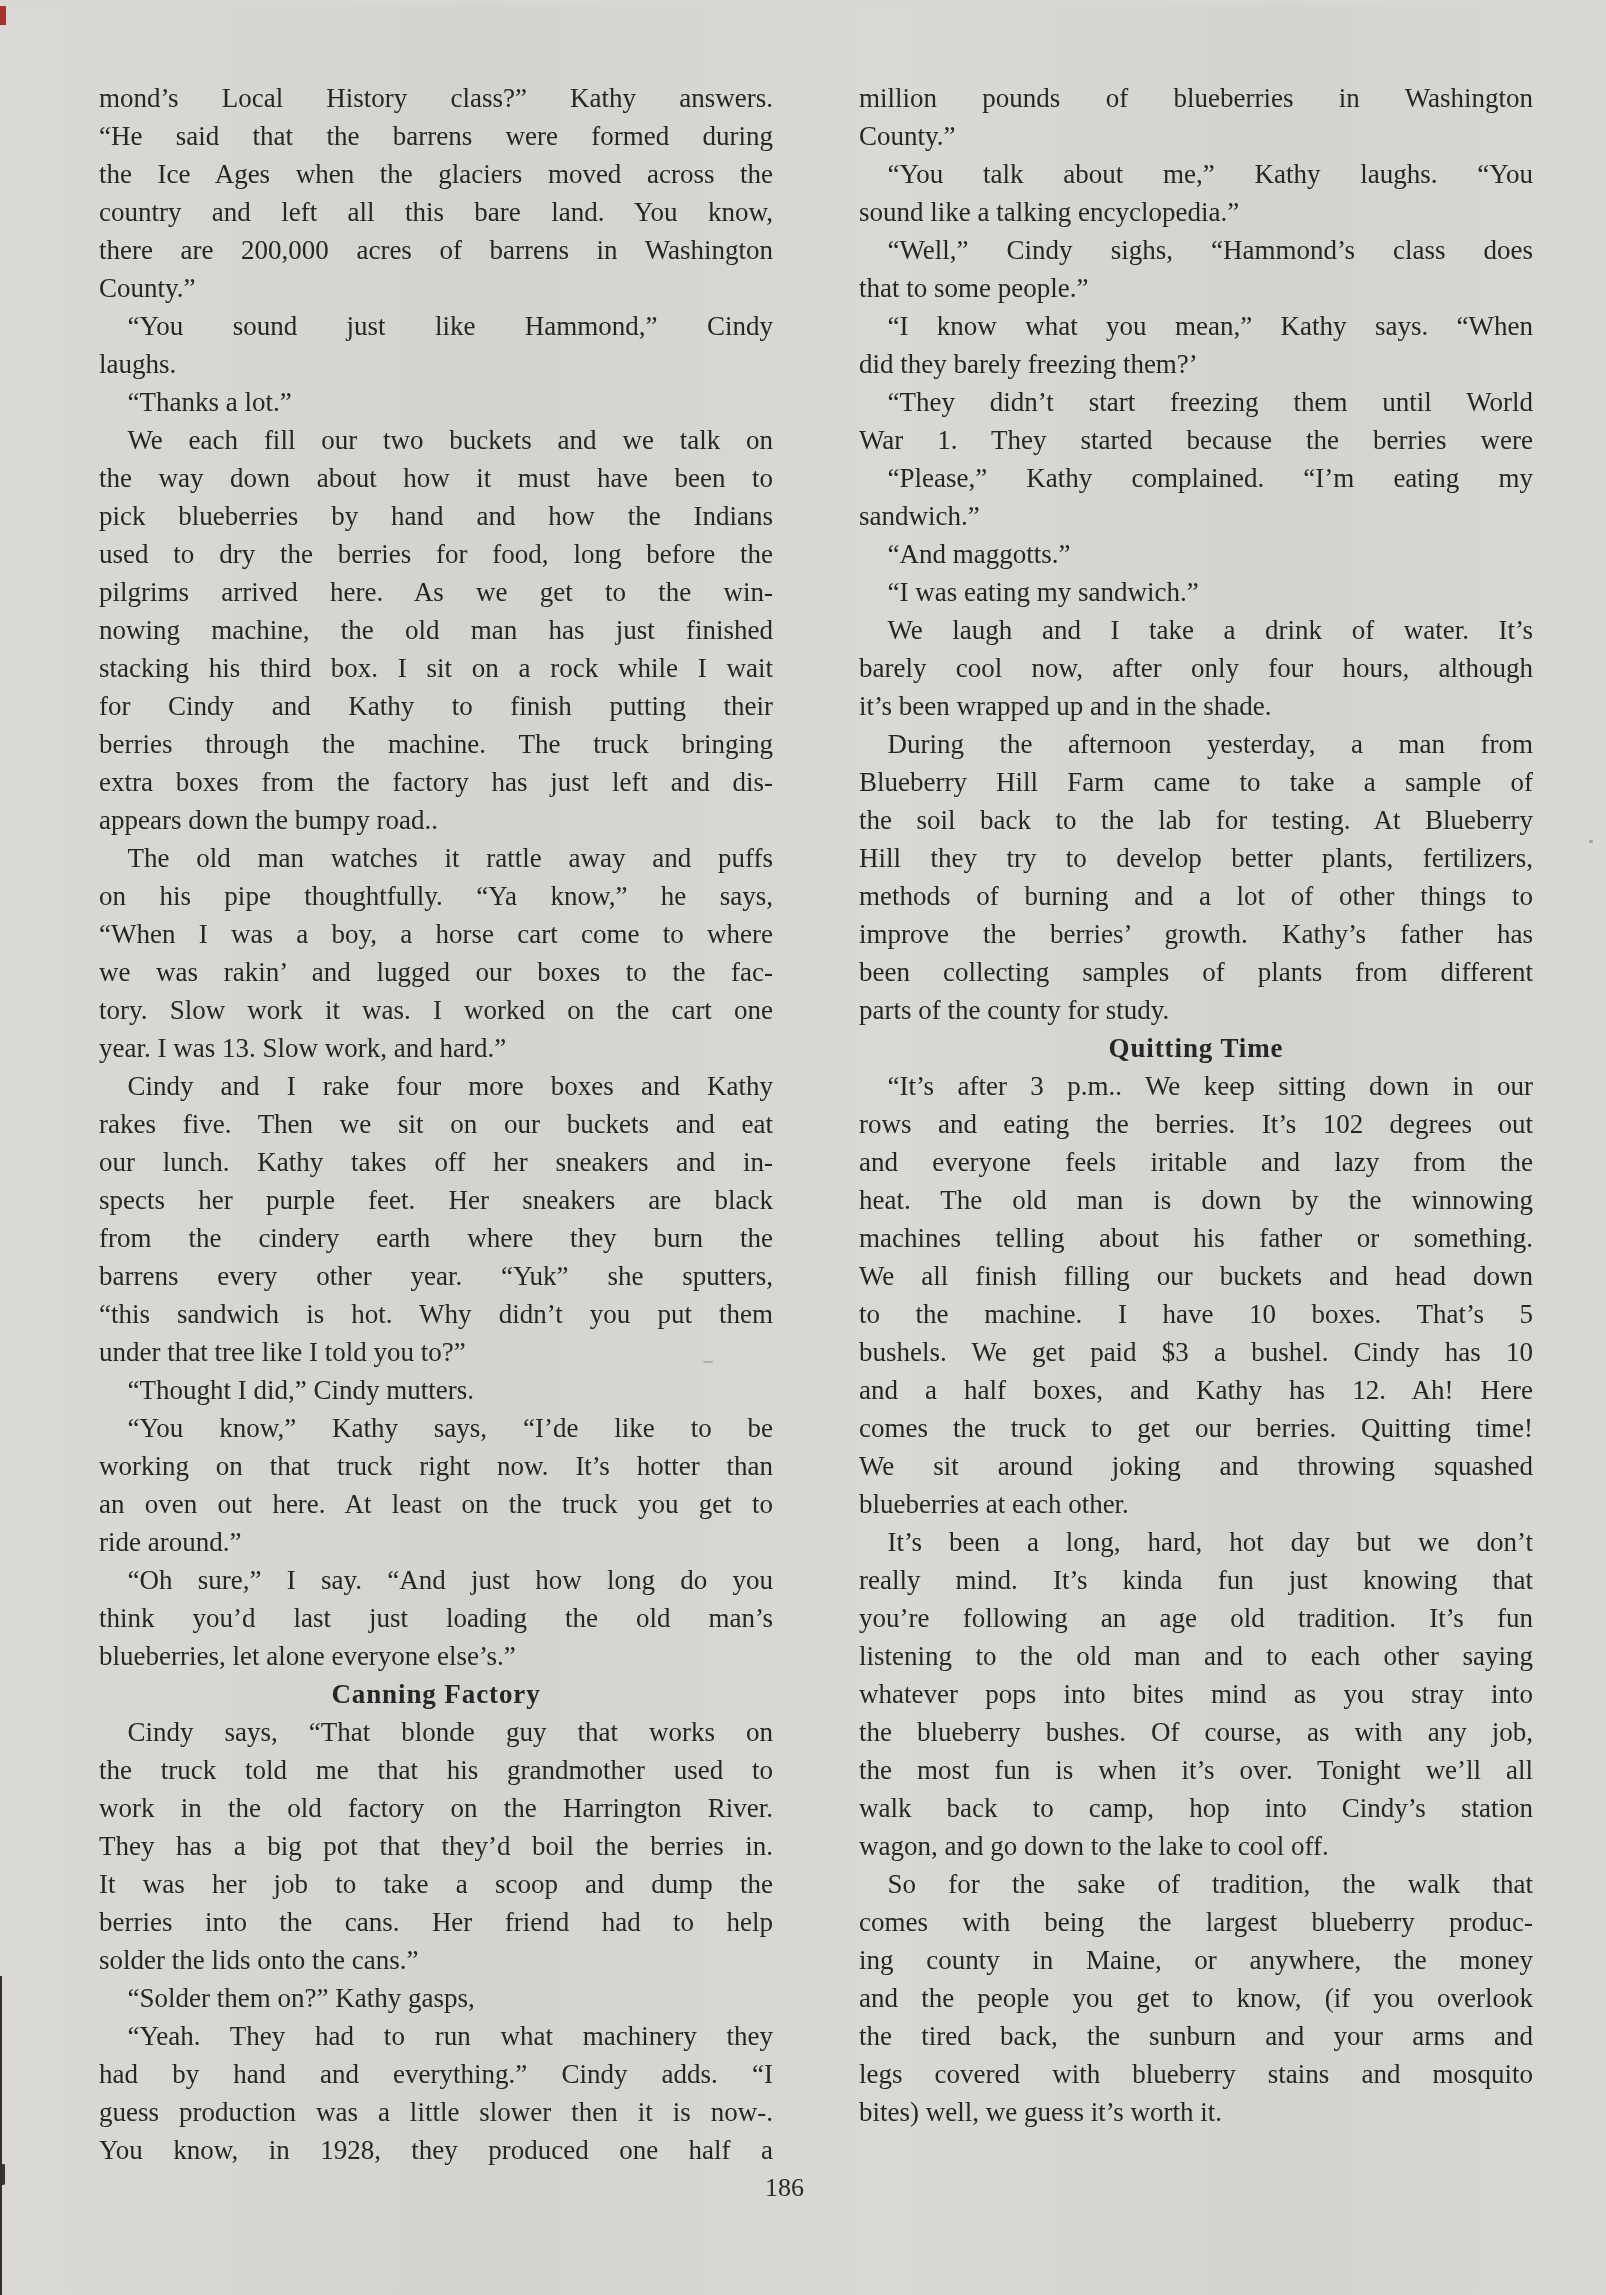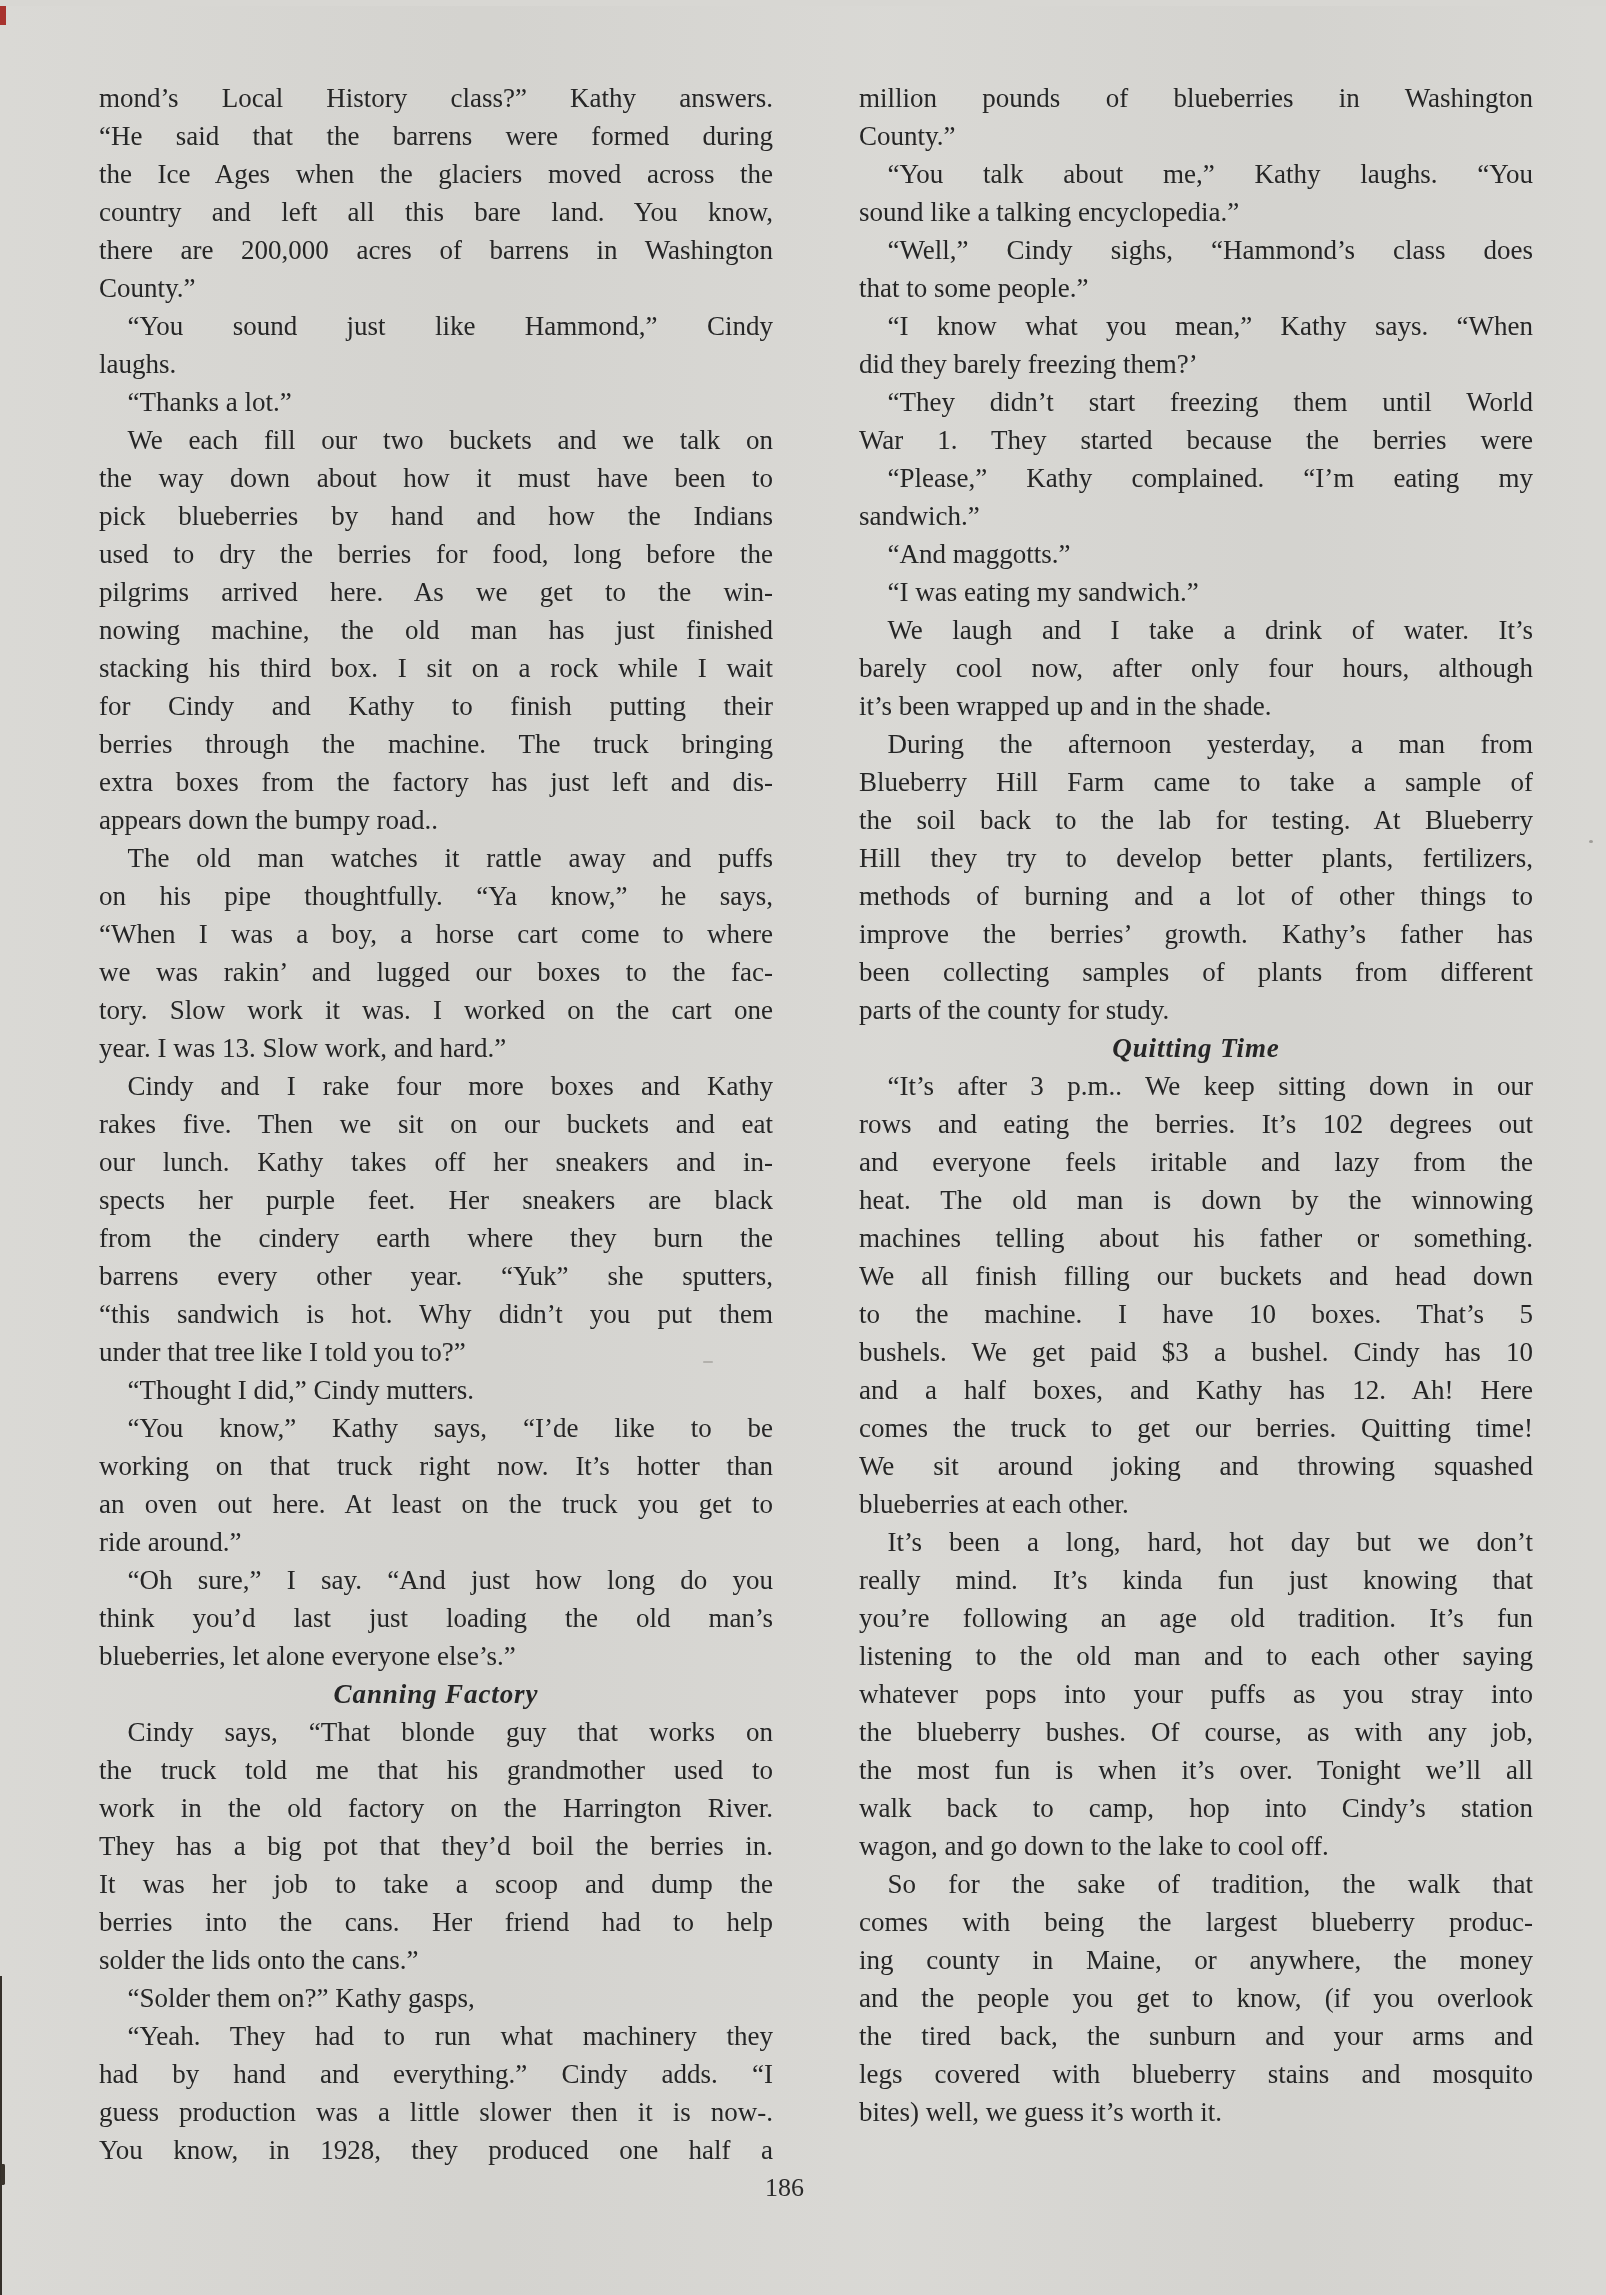--- a/index.html
+++ b/index.html
@@ -23,21 +23,21 @@
   .col-left{left:99px;}
   .col-right{left:859px;}
   .line{
     height:38px;line-height:38px;font-size:27px;
     text-align:left;white-space:normal;overflow:visible;
     color:#262626;
   }
   .line.just{text-align:justify;text-align-last:justify;}
   .line.ind{text-indent:28.5px;}
   .line.heading{
-    font-weight:bold;font-style:italic;text-align:right;text-align-last:center;
+    font-weight:bold;text-align:right;text-align-last:center;
     text-indent:0;letter-spacing:0.9px;
   }
   .page-number{
     position:absolute;left:748px;top:2163px;width:73px;height:38px;
     line-height:38px;font-size:26px;text-align:center;color:#2a2a2a;
   }
   
   .red-corner{
     position:absolute;left:0;top:0;width:6.4px;height:19px;
     background:#a8332e;
@@ -159,21 +159,21 @@
       <div class="line just">to the machine. I have 10 boxes. That’s 5</div>
       <div class="line just">bushels. We get paid $3 a bushel. Cindy has 10</div>
       <div class="line just">and a half boxes, and Kathy has 12. Ah! Here</div>
       <div class="line just">comes the truck to get our berries. Quitting time!</div>
       <div class="line just">We sit around joking and throwing squashed</div>
       <div class="line">blueberries at each other.</div>
       <div class="line just ind">It’s been a long, hard, hot day but we don’t</div>
       <div class="line just">really mind. It’s kinda fun just knowing that</div>
       <div class="line just">you’re following an age old tradition. It’s fun</div>
       <div class="line just">listening to the old man and to each other saying</div>
-      <div class="line just">whatever pops into your puffs as you stray into</div>
+      <div class="line just">whatever pops into bites mind as you stray into</div>
       <div class="line just">the blueberry bushes. Of course, as with any job,</div>
       <div class="line just">the most fun is when it’s over. Tonight we’ll all</div>
       <div class="line just">walk back to camp, hop into Cindy’s station</div>
       <div class="line">wagon, and go down to the lake to cool off.</div>
       <div class="line just ind">So for the sake of tradition, the walk that</div>
       <div class="line just">comes with being the largest blueberry produc-</div>
       <div class="line just">ing county in Maine, or anywhere, the money</div>
       <div class="line just">and the people you get to know, (if you overlook</div>
       <div class="line just">the tired back, the sunburn and your arms and</div>
       <div class="line just">legs covered with blueberry stains and mosquito</div>

